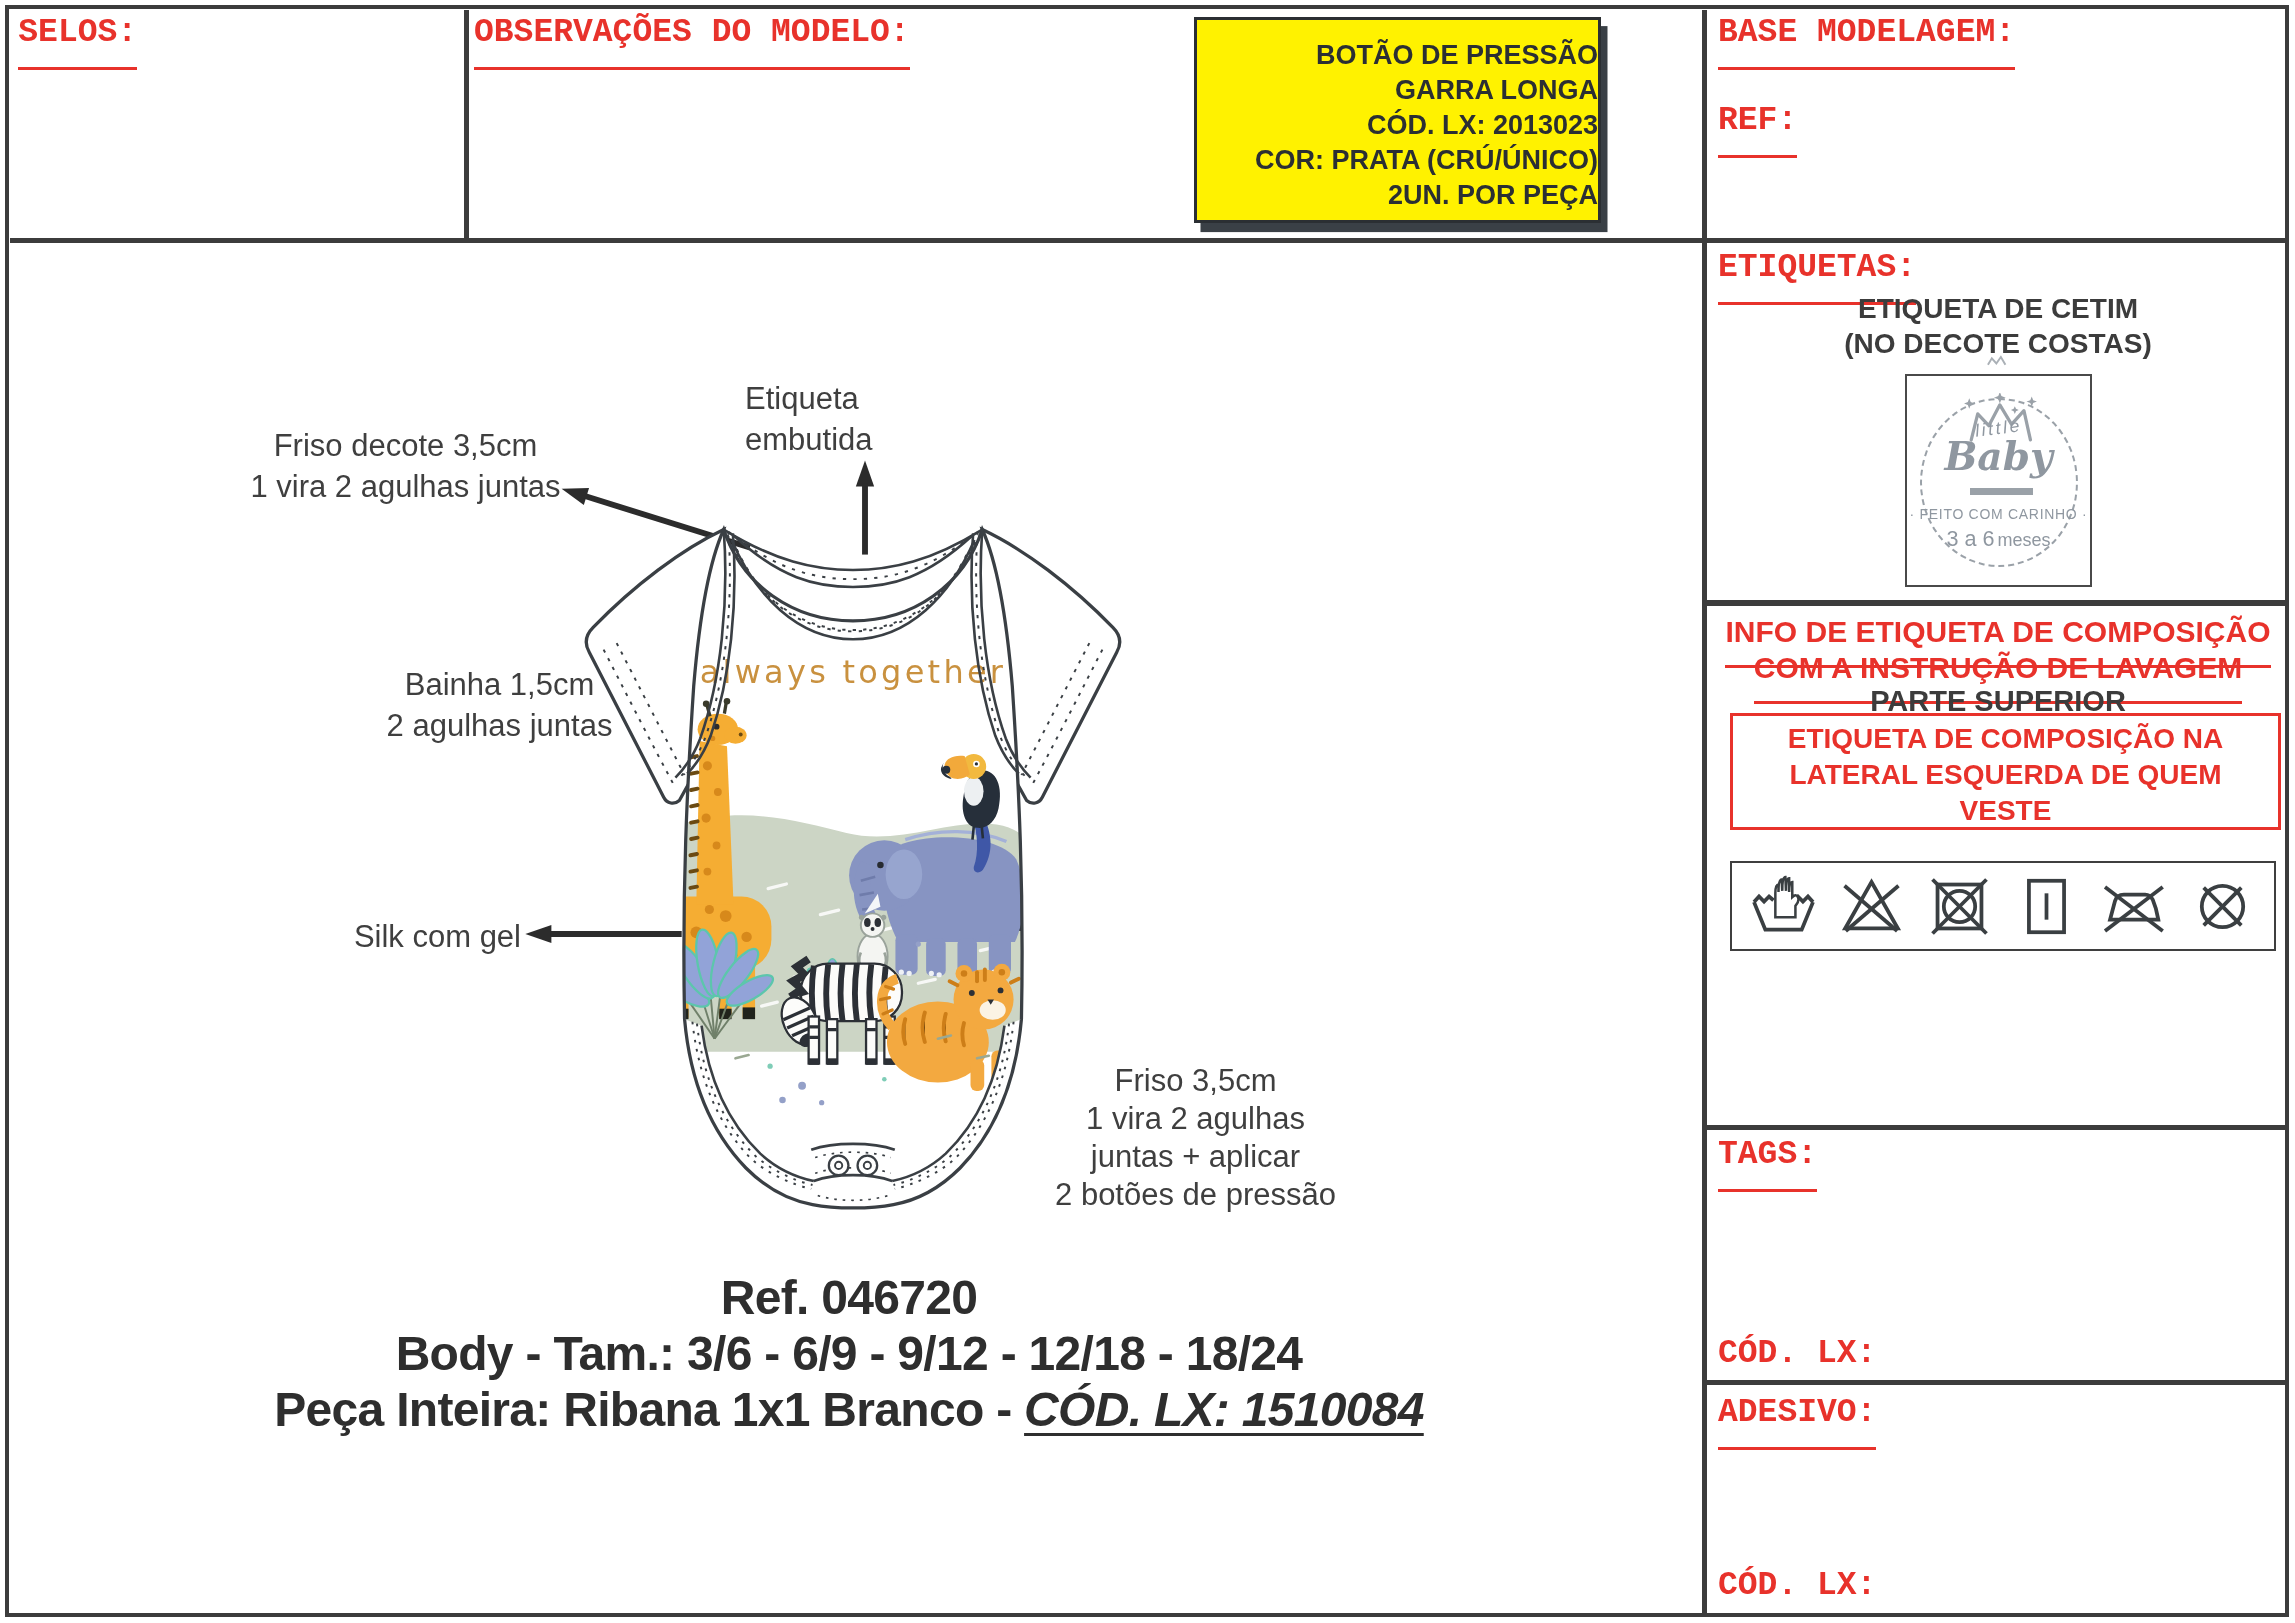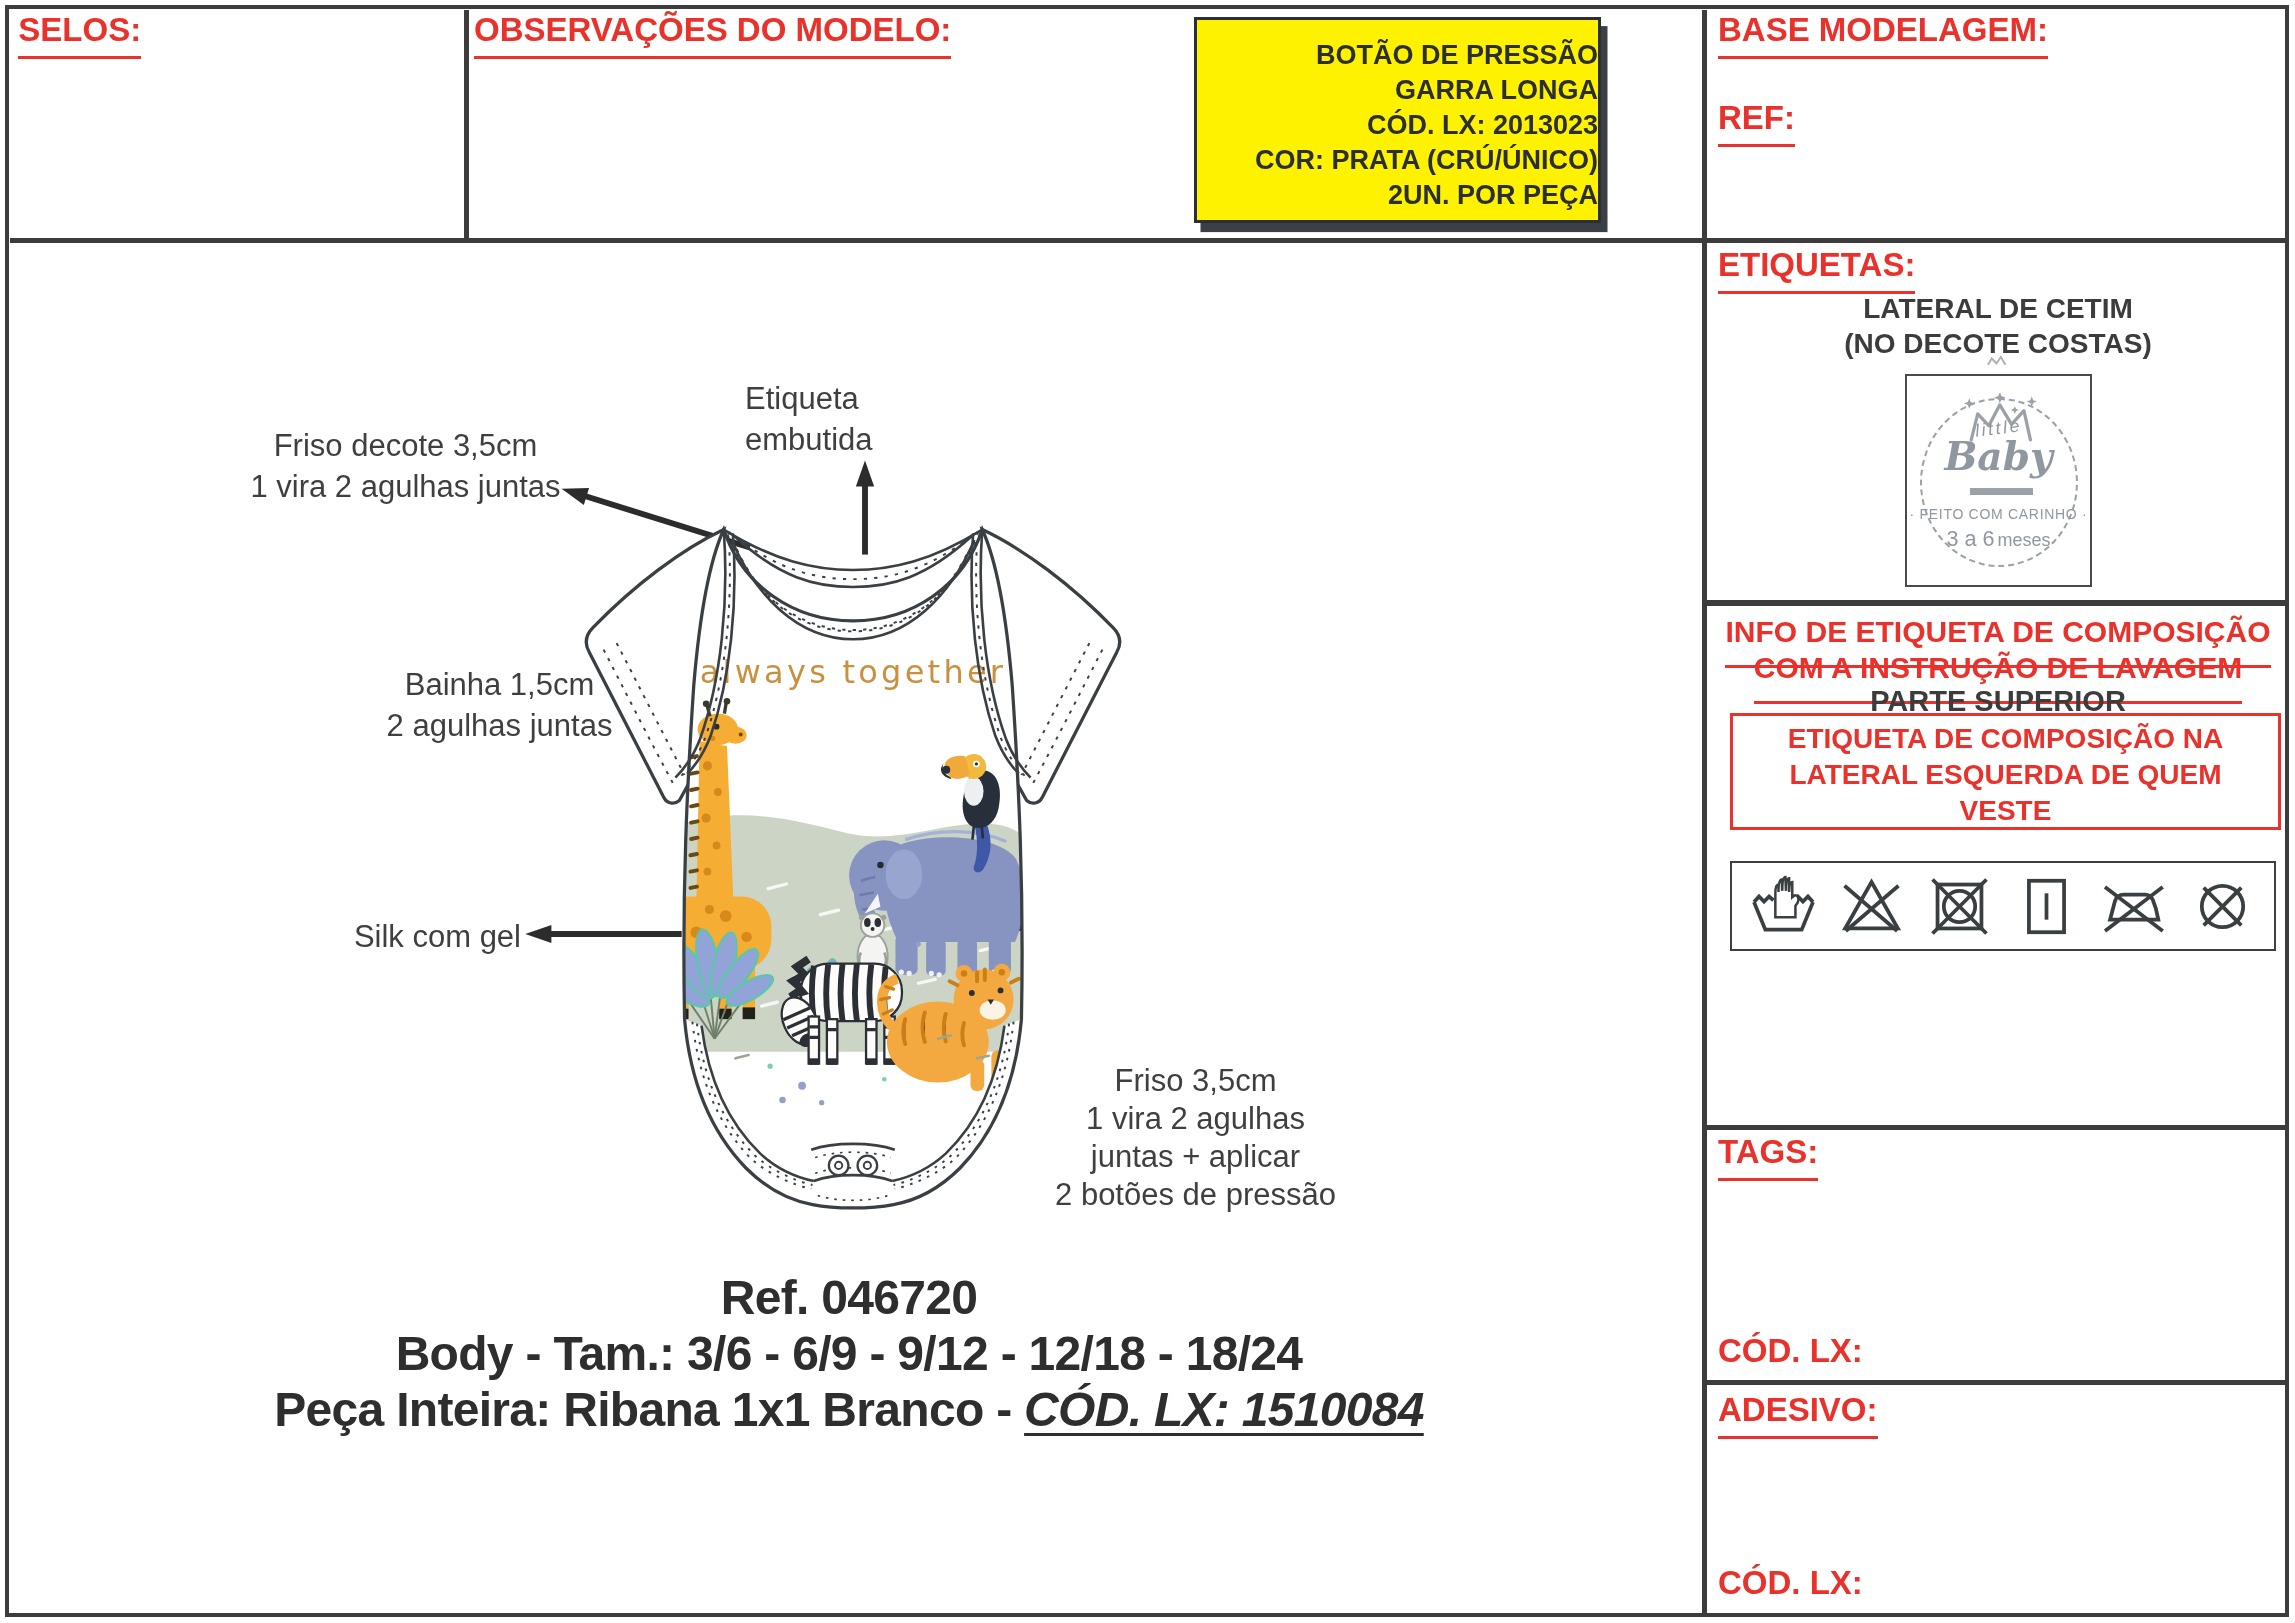--- a/index.html
+++ b/index.html
@@ -1,21 +1,21 @@
 <!DOCTYPE html>
 <html style="font-size:10.5px"><head>
 <meta charset="utf-8">
 <style>
   html,body{margin:0;padding:0;background:#ffffff;}
   body{width:2295px;height:1624px;position:relative;font-family:"Liberation Sans",sans-serif;color:#3a3a3a;overflow:hidden;}
   .abs{position:absolute;}
   .frame{left:5.2px;top:5.2px;width:2276px;height:1604px;border:4.6px solid #3c3c3c;}
   .line{background:#3c3c3c;}
   .red-h{color:#e8322b;font-weight:bold;font-size:33px;line-height:1;white-space:nowrap;}
-  .red-h>span{display:inline-block;border-bottom:3.9px solid #e8322b;padding-bottom:10px;}
+  .red-h>span{display:inline-block;border-bottom:3.9px solid #e8322b;padding-bottom:18px;font-family:Liberation Mono, monospace;}
   .red-h.nou>span{border-bottom:none;}
   .dark-h{color:#3c3c3c;font-weight:bold;font-size:28px;line-height:1;white-space:nowrap;}
   .panel-center{left:1706px;width:584px;text-align:center;}
   .note-yellow{left:1194px;top:17px;width:401px;height:200px;background:#fff200;border:3.9px solid #2b2f33;box-shadow:6.5px 9.1px 0 #3a4046;text-align:right;}
   .note-yellow .ln{font-size:27px;line-height:35px;font-weight:bold;color:#2b2f33;}
   .note-yellow .pad{padding-top:18.3px;}
   .ann{color:#3f3f3f;font-size:31px;line-height:41px;}
   .footer-block{left:163px;top:1270px;width:1372px;text-align:center;font-size:48px;font-weight:bold;color:#2e2e2e;line-height:56px;letter-spacing:-0.7px;white-space:nowrap;}
   .cod-italic{font-style:italic;text-decoration:underline;text-decoration-thickness:3.3px;text-underline-offset:6.5px;}
   .redbox{left:1730px;top:713px;width:545px;height:111px;border:3.3px solid #e8322b;text-align:center;}
@@ -49,21 +49,21 @@
   <div class="ln">GARRA LONGA</div>
   <div class="ln">CÓD. LX: 2013023</div>
   <div class="ln">COR: PRATA (CRÚ/ÚNICO)</div>
   <div class="ln">2UN. POR PEÇA</div>
 </div>
 
 <div class="abs red-h" style="left:1718px;top:13px;"><span>BASE MODELAGEM:</span></div>
 <div class="abs red-h" style="left:1718px;top:101px;"><span>REF:</span></div>
 
 <div class="abs red-h" style="left:1718px;top:248px;"><span>ETIQUETAS:</span></div>
-<div class="abs panel-center dark-h" style="top:295px;">LATERAL DE CETIM</div>
+<div class="abs panel-center dark-h" style="top:295px;">ETIQUETA DE CETIM</div>
 <div class="abs panel-center dark-h" style="top:330px;">(NO DECOTE COSTAS)</div>
 
 <svg class="abs" style="left:1986px;top:355px;" width="22" height="11.8" viewBox="0 0 34 18">
   <polyline points="3,15 9,5 16,13 23,3 30,15" fill="none" stroke="#aab0b6" stroke-width="3"></polyline>
 </svg>
 
 <div class="abs label-box">
   <div class="dash-circle"></div>
   <svg class="abs" style="left:46px;top:17px;" width="95" height="51" viewBox="0 0 146 78">
     <polyline points="28,72 38,32 55,50 72,18 90,48 109,27 119,72" fill="none" stroke="#9aa1a8" stroke-width="5" stroke-linecap="round" stroke-linejoin="round"></polyline>

